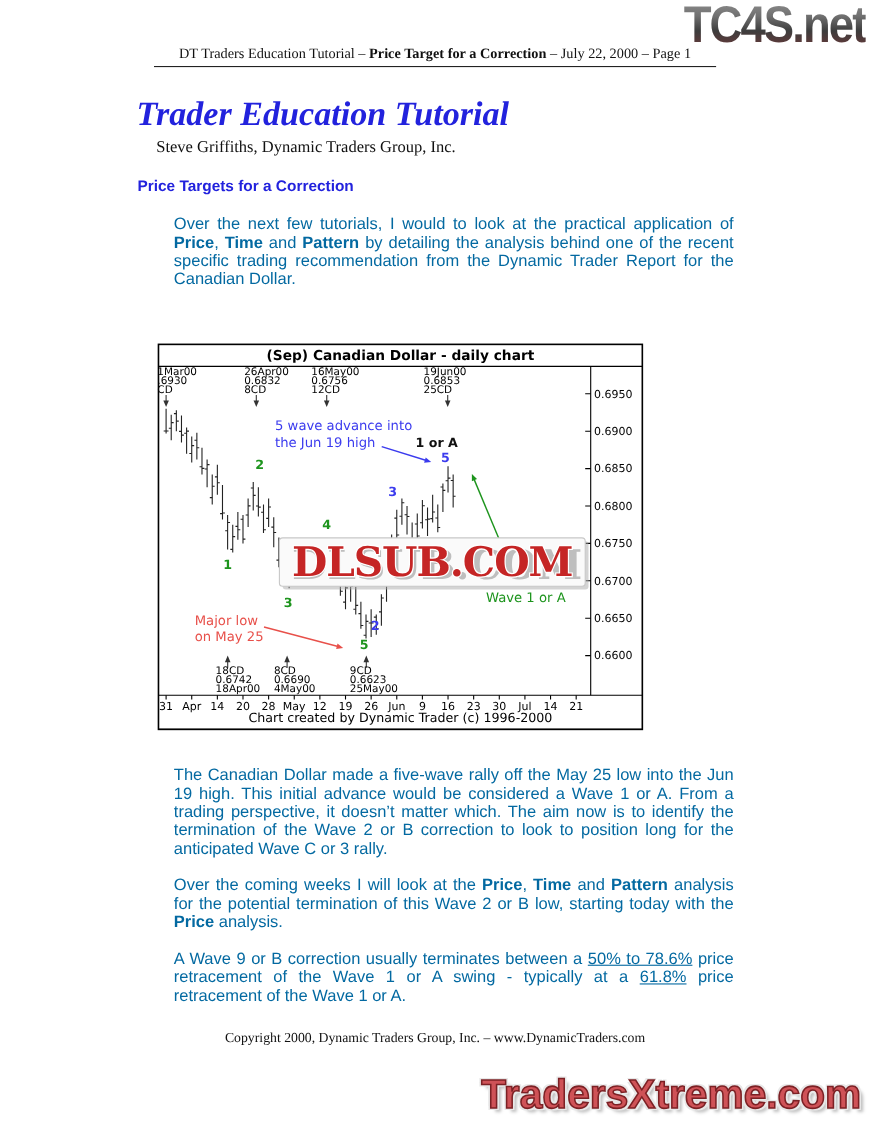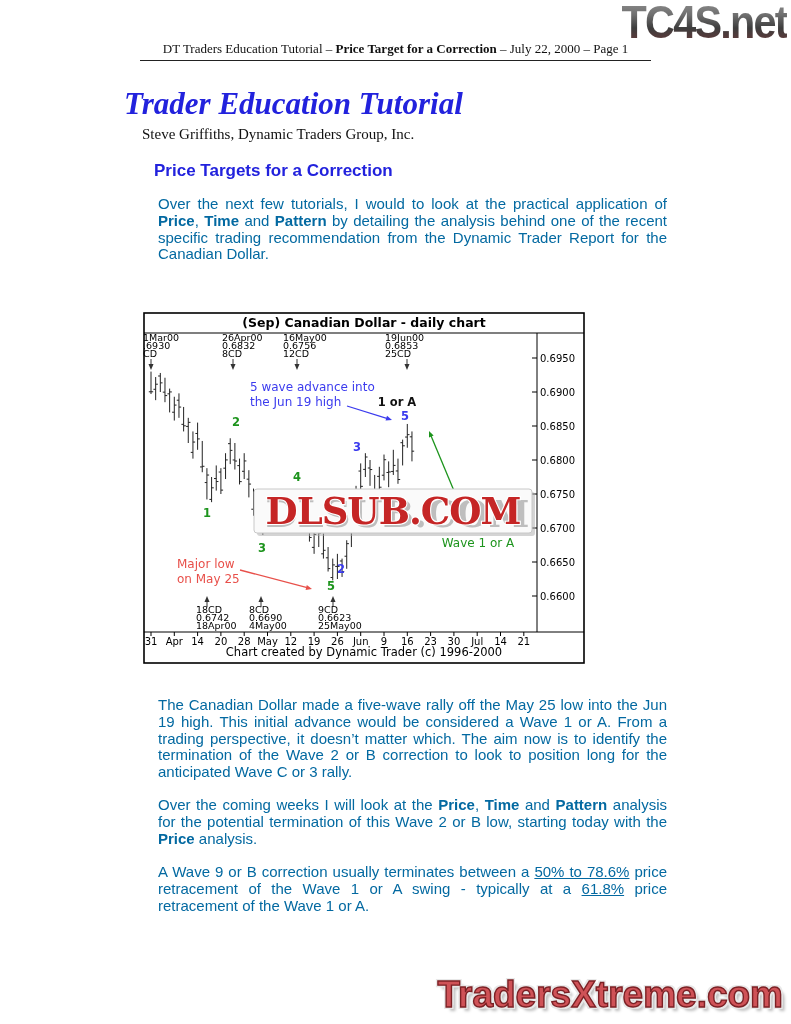--- a/index.html
+++ b/index.html
@@ -11,21 +11,21 @@
         color:#4a4a4a;
         background:linear-gradient(180deg,#9d9d9d 0%,#6f6f6f 38%,#3d3d3d 62%,#5e3a3a 84%,#7a4747 100%);
         -webkit-background-clip:text;background-clip:text;-webkit-text-fill-color:transparent;}
   .hdr{position:absolute;top:41px;left:140px;width:511px;text-align:center;
        font-family:"Liberation Serif",serif;font-size:13px;color:#111;}
   .hdr-rule{position:absolute;top:60px;left:140px;width:511px;border-top:1.6px solid #222;}
   .doc-title{position:absolute;top:86px;left:124px;font-family:"Liberation Serif",serif;
        font-style:italic;font-weight:bold;font-size:31px;color:#2222dd;}
   .byline{position:absolute;top:126px;left:142px;font-family:"Liberation Serif",serif;
        font-size:15px;color:#111;}
-  .section-h{position:absolute;top:161px;left:154px;font-weight:bold;font-size:17px;color:#2222dd;}
+  .section-h{position:absolute;top:161px;left:125px;font-weight:bold;font-size:14px;color:#2222dd;}
   .para{position:absolute;left:142px;width:509px;margin:16px;text-align:justify;
         font-size:15px;line-height:16.8px;color:#0369a1;}
   .p1{top:180px}.p2{top:264px}.p3{top:681px}.p4{top:781px}.p5{top:848px}
   .chart-wrap{position:absolute;top:312px;left:143px;width:385px;height:353px;}
   .copyright{position:absolute;top:936px;left:140px;width:511px;text-align:center;
         font-family:"Liberation Serif",serif;font-size:12.5px;color:#111;}
   .txtreme{position:absolute;top:974px;right:8px;
         font-family:"Liberation Sans",sans-serif;font-weight:bold;font-size:37px;letter-spacing:0px;
         color:#cf5257;-webkit-text-stroke:1.4px #7c2125;
         text-shadow:2px 2px 0 #e8e8e8,-2px 2px 0 #e8e8e8,2px -2px 0 #e8e8e8,-2px -2px 0 #e8e8e8,4px 4px 3px #bfbfbf;}
@@ -336,16 +336,17 @@
         <rect x="254" y="489" width="278" height="44" rx="3" fill="#fafafa" stroke="#c8c8c8"></rect>
         <text x="395" y="524" fill="#b0b0b0" font-size="37" text-anchor="middle" font-weight="bold" font-family="&quot;DejaVu Serif&quot;,serif" transform="translate(2.5,2.5)" opacity=".8">DLSUB.COM</text>
         <text x="393" y="524" fill="#c52525" font-size="37" text-anchor="middle" font-weight="bold" font-family="&quot;DejaVu Serif&quot;,serif" stroke="#ffffff" stroke-width="2.2" paint-order="stroke" letter-spacing="-1">DLSUB.COM</text>
       </svg>
   </div>
 
   <p class="para p3"><span>The Canadian Dollar made a five-wave rally off the May 25 low into the Jun 19 high. This initial advance would be considered a Wave 1 or A. From a trading perspective, it doesn’t matter which. The aim now is to identify the termination of the Wave 2 or B correction to look to position long for the anticipated Wave C or 3 rally.</span></p>
   <p class="para p4"><span>Over the coming weeks I will look at the </span><span style="font-weight: bold;">Price</span><span>, </span><span style="font-weight: bold;">Time</span><span> and </span><span style="font-weight: bold;">Pattern</span><span> analysis for the potential termination of this Wave 2 or B low, starting today with the </span><span style="font-weight: bold;">Price</span><span> analysis.</span></p>
   <p class="para p5"><span>A Wave 9 or B correction usually terminates between a </span><span style="text-decoration: underline;">50% to 78.6%</span><span> price retracement of the Wave 1 or A swing - typically at a </span><span style="text-decoration: underline;">61.8%</span><span> price retracement of the Wave 1 or A.</span></p>
 
+  <div class="copyright">Copyright 2000, Dynamic Traders Group, Inc. – www.DynamicTraders.com</div>
 
   <div class="txtreme">TradersXtreme.com</div>
 
 </div>
 
 </body></html>

